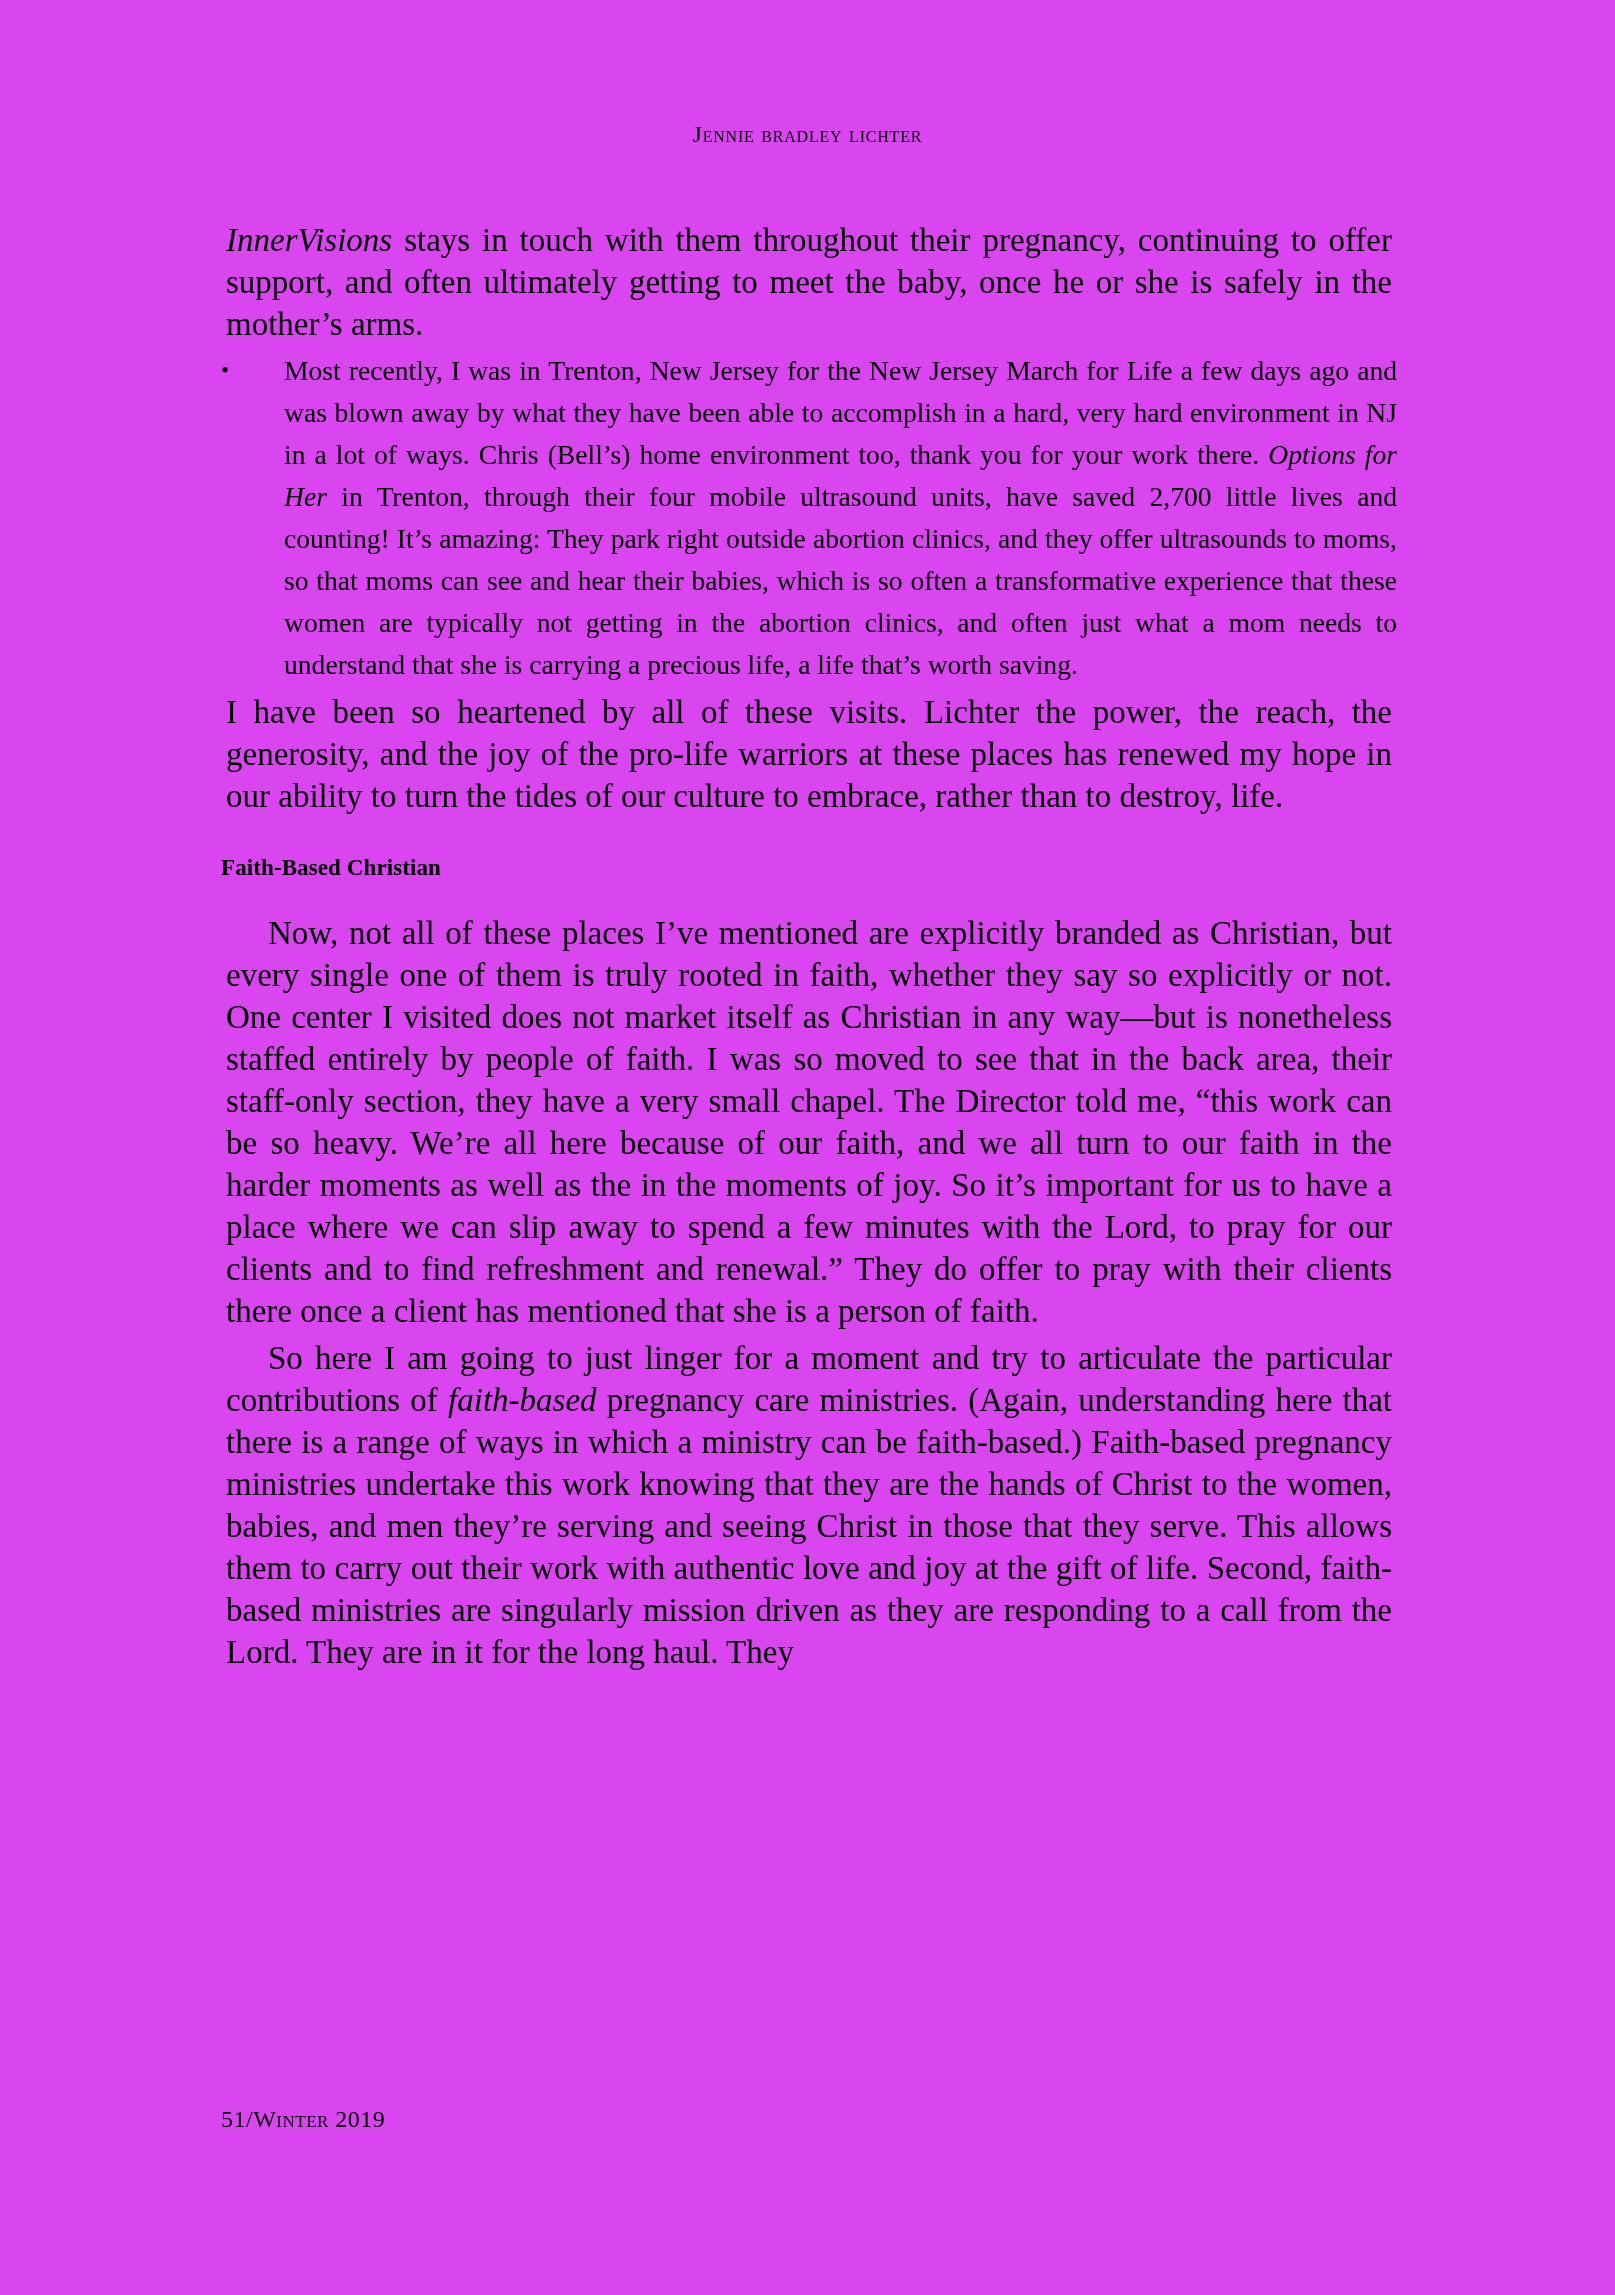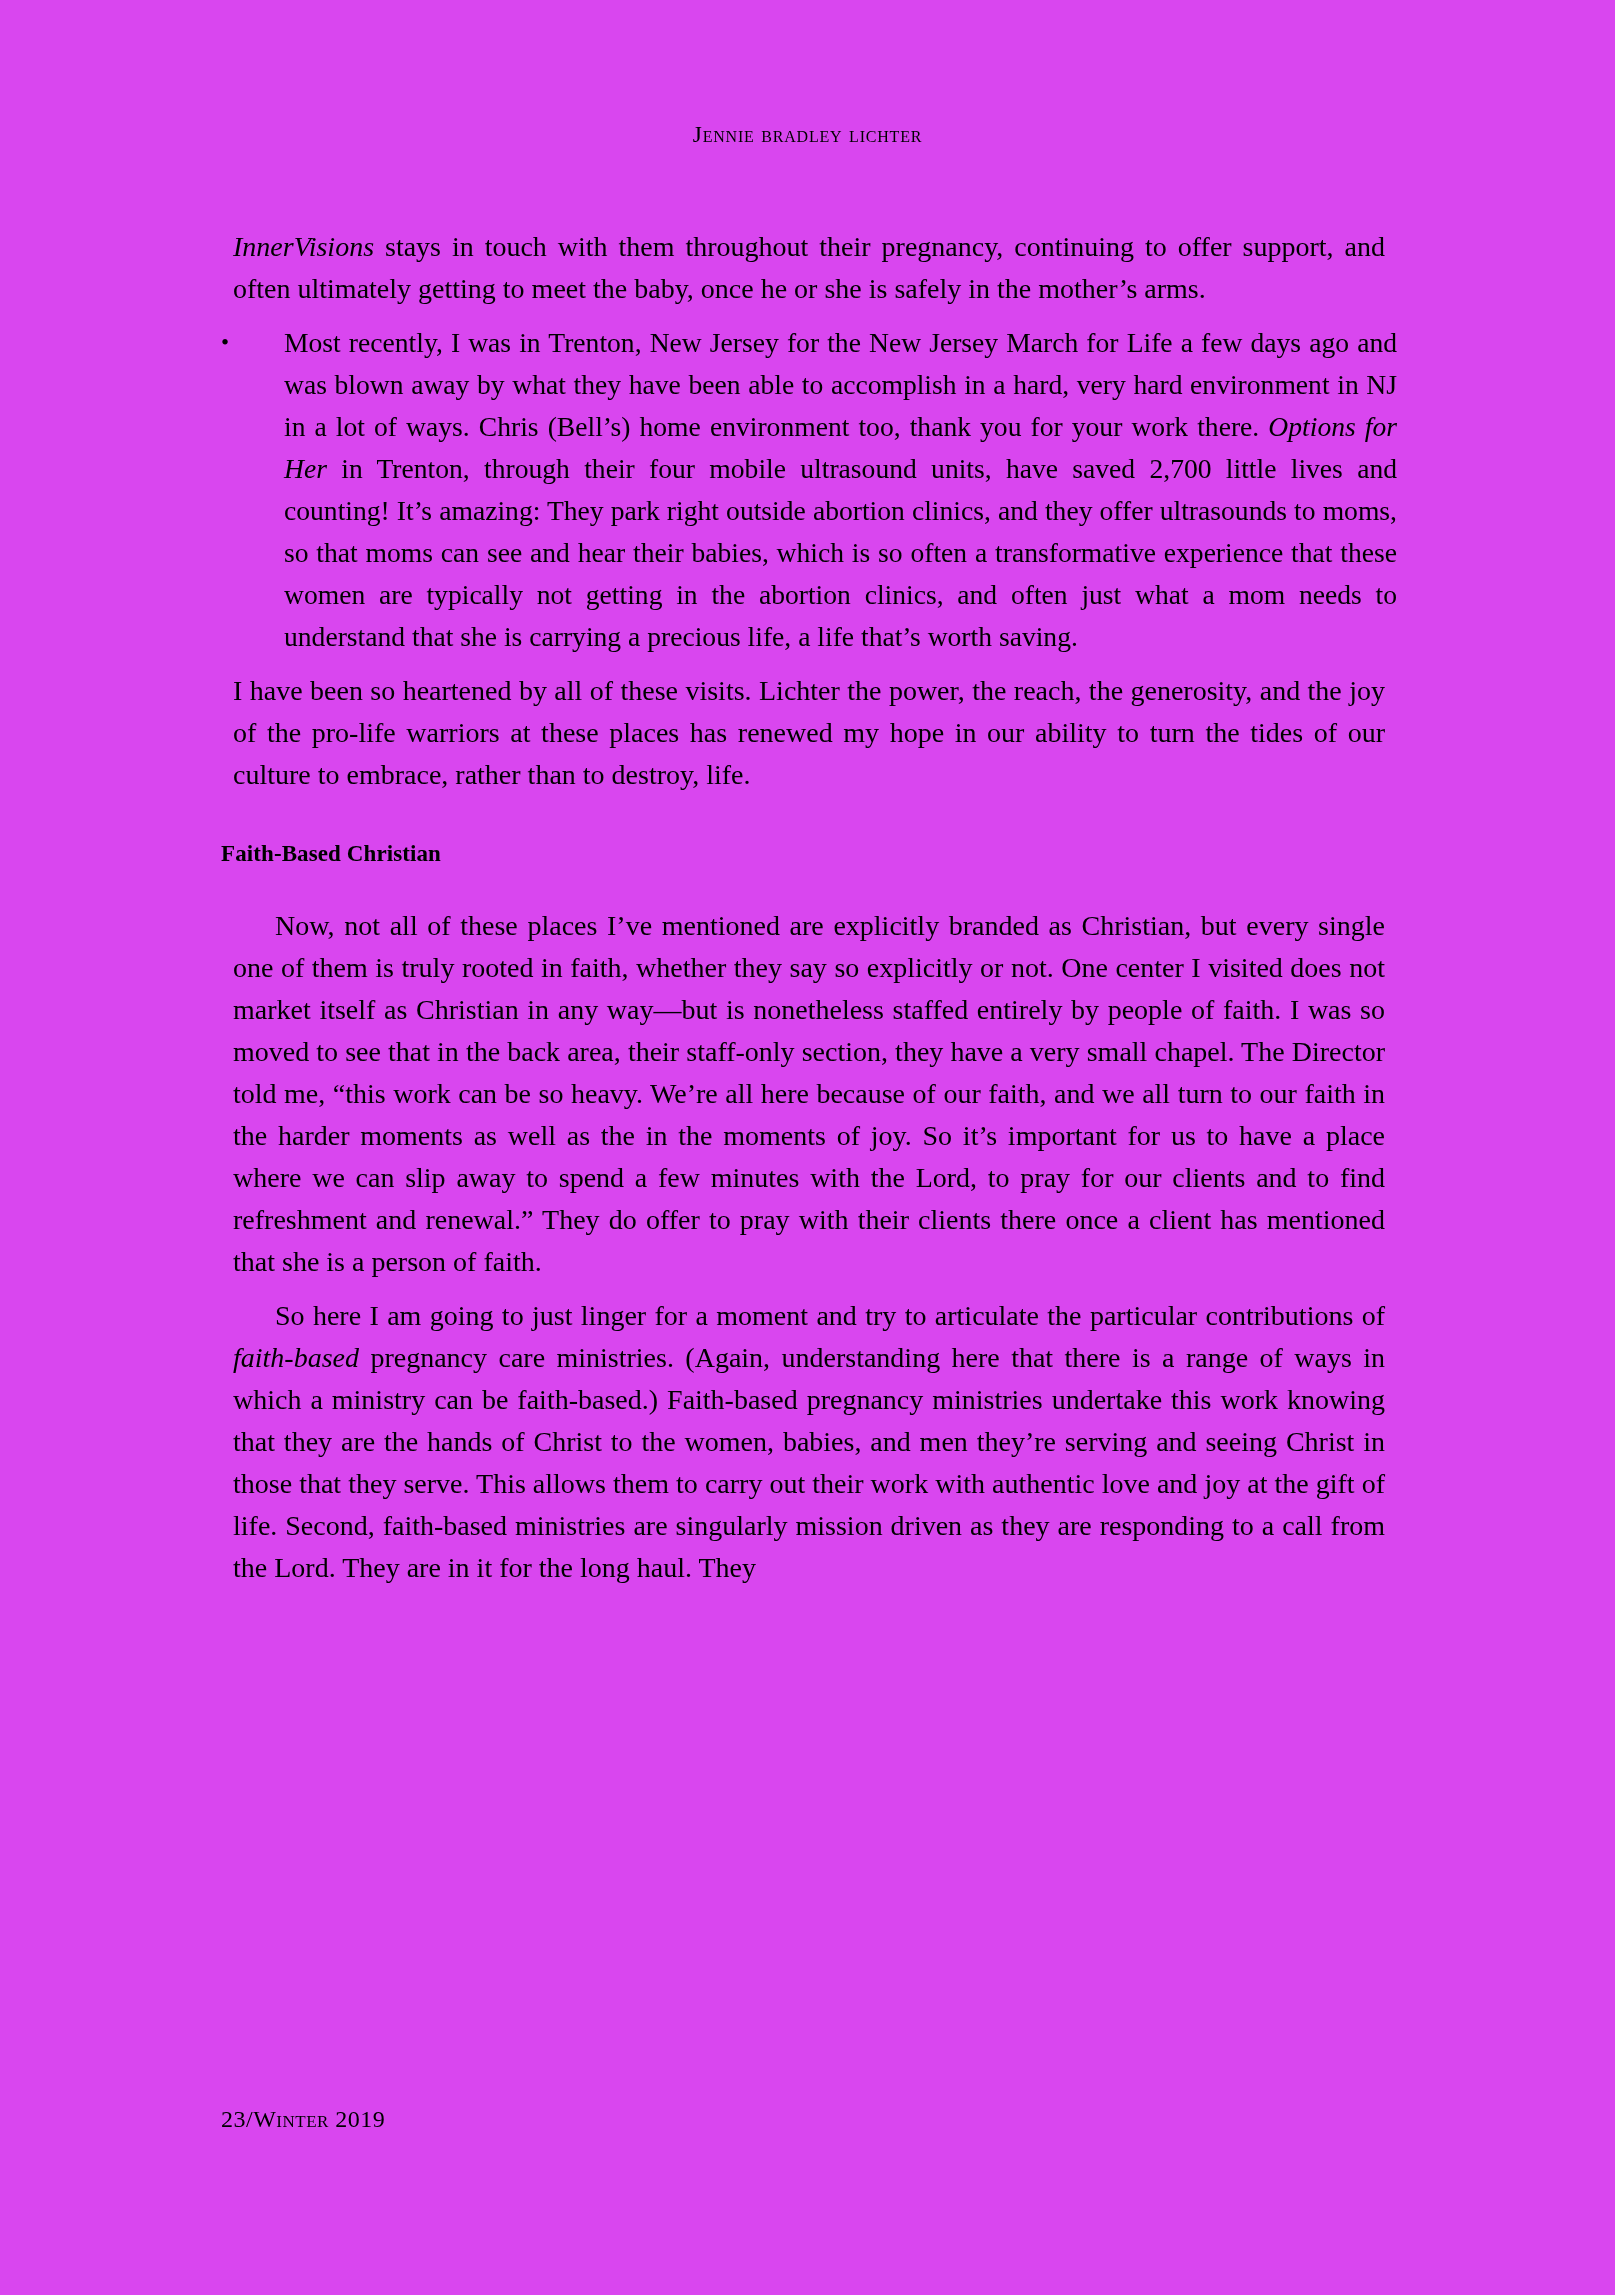--- a/index.html
+++ b/index.html
@@ -36,22 +36,22 @@
 
   
   .column {
     position: absolute;
     top: 214px;
     left: 221px;
     width: 1176px;
   }
 
   p.body-text {
-    margin: 12px;
-    font-size: 28px;
+    margin: 5px;
+    font-size: 33px;
     line-height: 42px;
     text-align: justify;
     text-justify: inter-word;
     hyphens: manual;
   }
   p.indent { text-indent: 42px; }
   p.noindent { text-indent: 0; }
 
   
   ul.bullets {
@@ -126,16 +126,16 @@
     <h2 class="section-heading">Faith-Based Christian</h2>
 
     <div class="gap-after-heading"></div>
 
     <p class="body-text indent">Now, not all of these places I’ve mentioned are explicitly branded as Christian, but every single one of them is truly rooted in faith, whether they say so explicitly or not. One center I visited does not market itself as Christian in any way—but is nonetheless staffed entirely by people of faith. I was so moved to see that in the back area, their staff-only section, they have a very small chapel. The Director told me, “this work can be so heavy. We’re all here because of our faith, and we all turn to our faith in the harder moments as well as the in the moments of joy. So it’s important for us to have a place where we can slip away to spend a few minutes with the Lord, to pray for our clients and to find refreshment and renewal.” They do offer to pray with their clients there once a client has mentioned that she is a person of faith.</p>
 
     <p class="body-text indent"><span>So here I am going to just linger for a moment and try to articulate the particular contributions of </span><i>faith-based</i><span> pregnancy care ministries. (Again, understanding here that there is a range of ways in which a ministry can be faith-based.) Faith-based pregnancy ministries undertake this work knowing that they are the hands of Christ to the women, babies, and men they’re serving and seeing Christ in those that they serve. This allows them to carry out their work with authentic love and joy at the gift of life. Second, faith-based ministries are singularly mission driven as they are responding to a call from the Lord. They are in it for the long haul. They</span></p>
 
   </div>
 
-  <div class="folio"><span>23</span><span>/</span><span class="smallcaps">Winter 2019</span></div>
+  <div class="folio"><span>51</span><span>/</span><span class="smallcaps">Winter 2019</span></div>
 
 </div>
 
 
 </body></html>

